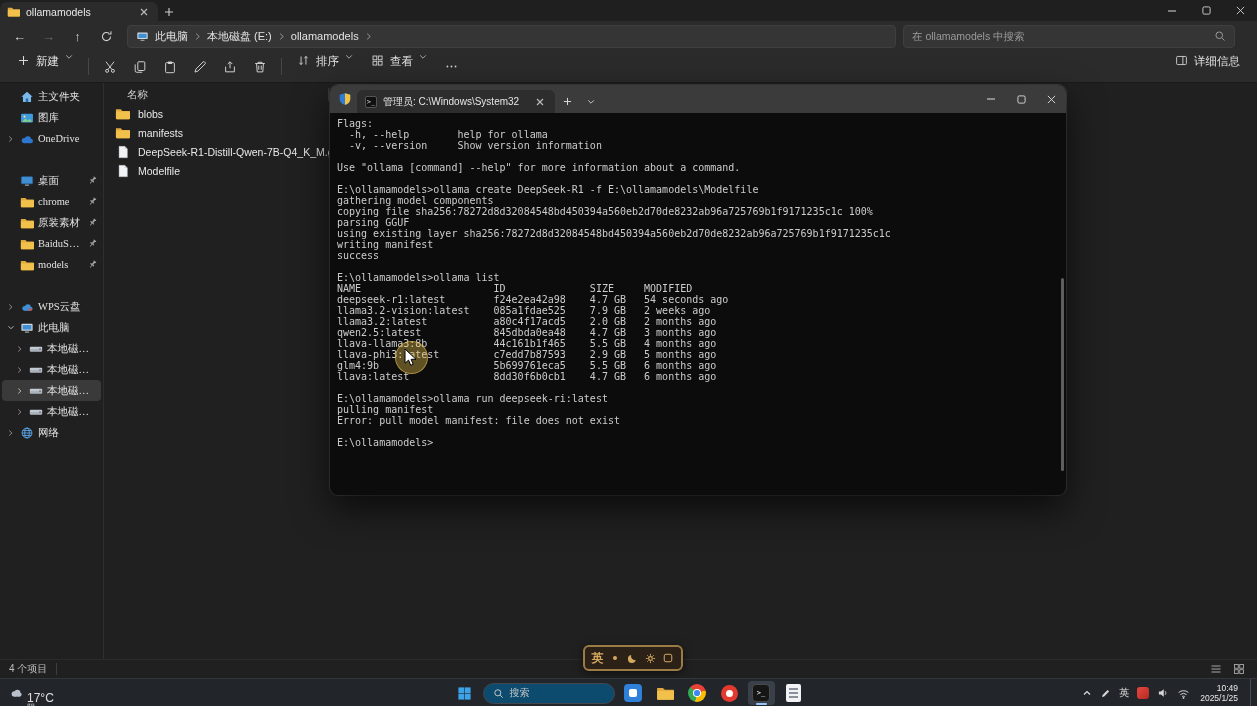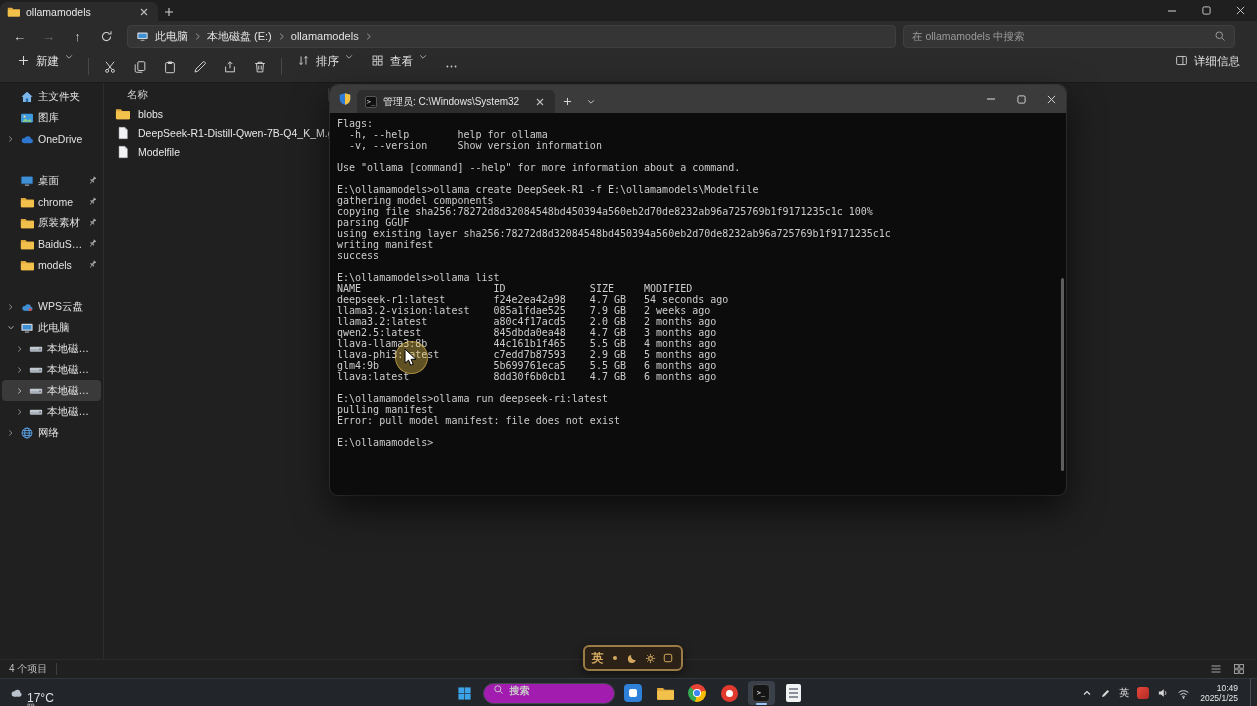--- a/index.html
+++ b/index.html
@@ -39,21 +39,21 @@
     align-items:center;padding:0 9px;gap:2px;flex:none;}
   .tbtn{display:flex;align-items:flex-start;gap:6px;height:26px;padding:0 8px;border-radius:4px;
     color:#e2e2e2;font-size:11.5px;white-space:nowrap;}
   .ticon{width:28px;height:26px;display:flex;align-items:center;justify-content:center;border-radius:4px;}
   .tsep{width:1px;height:17px;background:#474747;margin:0 5px;}
   .spacer{flex:1;}
 
   .content{flex:1;display:flex;min-height:0;background:#202020;}
   .sidebar{width:104px;border-right:1px solid #2e2e2e;padding-top:3px;overflow:hidden;flex:none;}
   .side-item{height:21px;display:flex;align-items:center;gap:4px;padding:0 3px 0 4px;
-    font-size:10.5px;color:#e2e2e2;border-radius:4px;margin:0 2px;}
+    font-size:10.5px;color:#e2e2e2;border-radius:4px;margin:0 2px;font-family:Liberation Serif, serif;}
   .side-item.child{padding-left:13px;}
   .side-item.selected{background:#3a3a3a;}
   .chev{width:9px;flex:none;display:flex;align-items:center;justify-content:center;}
   .sicon{width:15px;height:15px;flex:none;display:flex;align-items:center;justify-content:center;}
   .slabel{white-space:nowrap;overflow:hidden;text-overflow:ellipsis;flex:1;min-width:0;}
   .pin{width:11px;height:11px;flex:none;opacity:.85;}
   .side-gap{height:21px;}
 
   .filepane{flex:1;padding:2px 0 0 10px;min-width:0;}
   .col-header{height:19px;width:215px;display:flex;align-items:center;font-size:10.5px;
@@ -104,22 +104,22 @@
   .wt-txt{display:flex;flex-direction:column;line-height:9.5px;}
   .wt-temp{font-size:12px;margin-top:20px;}
   .wt-cond{font-size:8px;color:#c2c2c2;}
   .tb-center{position:absolute;left:50%;top:0;height:28px;transform:translateX(-50%);display:flex;
     align-items:center;gap:5px;}
   .tb-icon{width:27px;height:24px;border-radius:4px;display:flex;align-items:center;justify-content:center;
     position:relative;}
   .tb-icon.active{background:#3a4049;}
   .tb-icon.active::after{content:"";position:absolute;bottom:0;left:8px;right:8px;height:2px;
     border-radius:1px;background:#9cc6f7;}
-  .tb-search{height:21px;width:132px;border-radius:11px;background:#a21caf;border:1px solid #43474e;
-    display:flex;gap:6px;padding:0 9px;color:#c9c9c9;font-size:10px;font-weight:bold;}
+  .tb-search{height:21px;width:132px;border-radius:11px;background:#0c4a6e;border:1px solid #43474e;
+    display:flex;align-items:center;gap:6px;padding:0 9px;color:#c9c9c9;font-size:10px;}
   .chrome-icon{width:18px;height:18px;border-radius:50%;position:relative;
     background:conic-gradient(from -45deg,#ea4335 0 33%,#fbbc05 0 66%,#34a853 0 100%);}
   .chrome-icon::before{content:"";position:absolute;inset:4.6px;background:#fff;border-radius:50%;}
   .chrome-icon::after{content:"";position:absolute;inset:6.2px;background:#4285f4;border-radius:50%;}
   .red-app{width:17px;height:17px;border-radius:50%;background:#e23a2e;position:relative;}
   .red-app::after{content:"";position:absolute;inset:5px;background:#fff;border-radius:50%;}
   .blue-app{width:18px;height:18px;border-radius:4px;background:#2f80d8;position:relative;}
   .blue-app::after{content:"";position:absolute;inset:5px;background:#fff;border-radius:2px;}
   .term-app{width:18px;height:18px;border-radius:4px;background:#161616;border:1px solid #4a4a4a;
     color:#fff;font-size:7px;display:flex;align-items:center;justify-content:center;
@@ -611,20 +611,29 @@
           <span class="ficon">
               <svg width="15" height="15" viewBox="0 0 16 16">
                 <path d="M1 3.5h5.2l1.6 1.7h7.3c.5 0 .9.4.9.9v7c0 .5-.4.9-.9.9H1.9c-.5 0-.9-.4-.9-.9z" fill="#e0a93c"></path>
                 <path d="M1 5.9h15v7.2c0 .5-.4.9-.9.9H1.9c-.5 0-.9-.4-.9-.9z" fill="#f2c14b"></path>
               </svg>
             </span>
           <span>blobs</span>
         </div>
         <div class="file-row">
           <span class="ficon">
+              <svg width="15" height="15" viewBox="0 0 16 16">
+                <path d="M1 3.5h5.2l1.6 1.7h7.3c.5 0 .9.4.9.9v7c0 .5-.4.9-.9.9H1.9c-.5 0-.9-.4-.9-.9z" fill="#e0a93c"></path>
+                <path d="M1 5.9h15v7.2c0 .5-.4.9-.9.9H1.9c-.5 0-.9-.4-.9-.9z" fill="#f2c14b"></path>
+              </svg>
+            </span>
+          <span>manifests</span>
+        </div>
+        <div class="file-row">
+          <span class="ficon">
               <svg width="14" height="14" viewBox="0 0 16 16">
                 <path d="M3.5 1.5h6.5l3 3v10H3.5z" fill="#f2f3f5" stroke="#b9bdc4" stroke-width=".5"></path>
                 <path d="M10 1.5v3h3z" fill="#c9cdd3"></path>
               </svg>
             </span>
           <span>DeepSeek-R1-Distill-Qwen-7B-Q4_K_M.gguf</span>
         </div>
         <div class="file-row">
           <span class="ficon">
               <svg width="14" height="14" viewBox="0 0 16 16">

